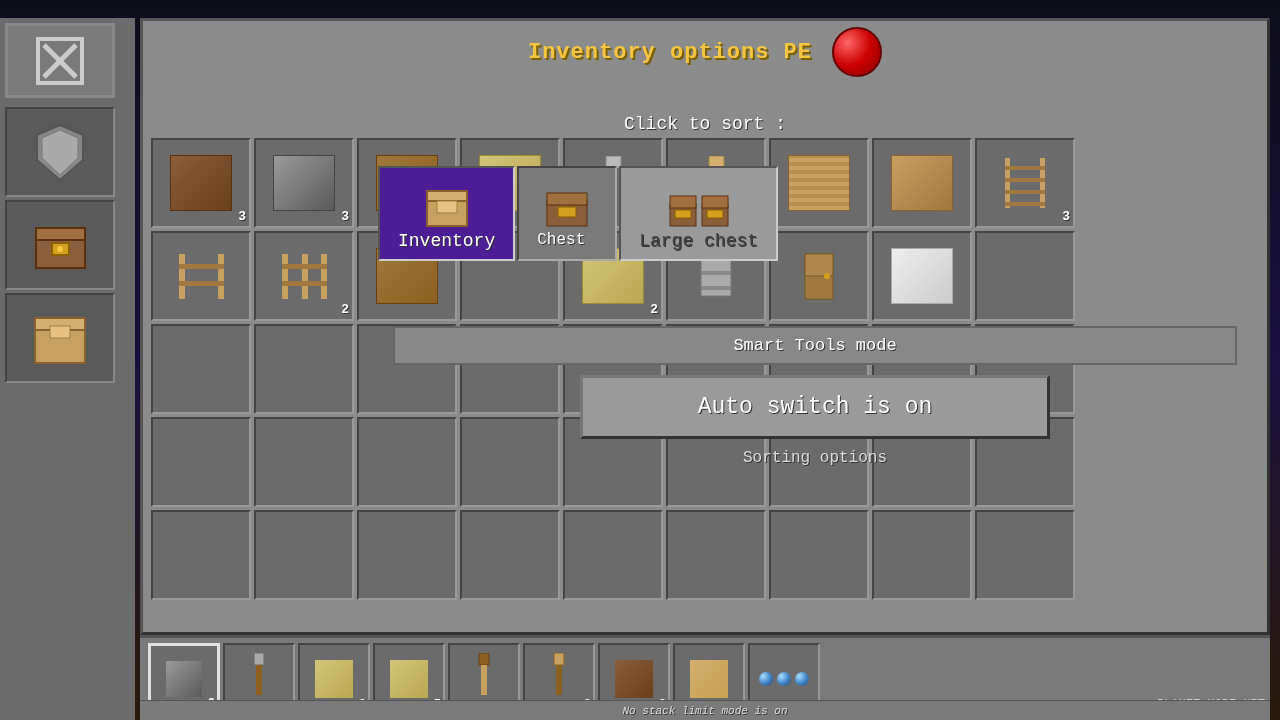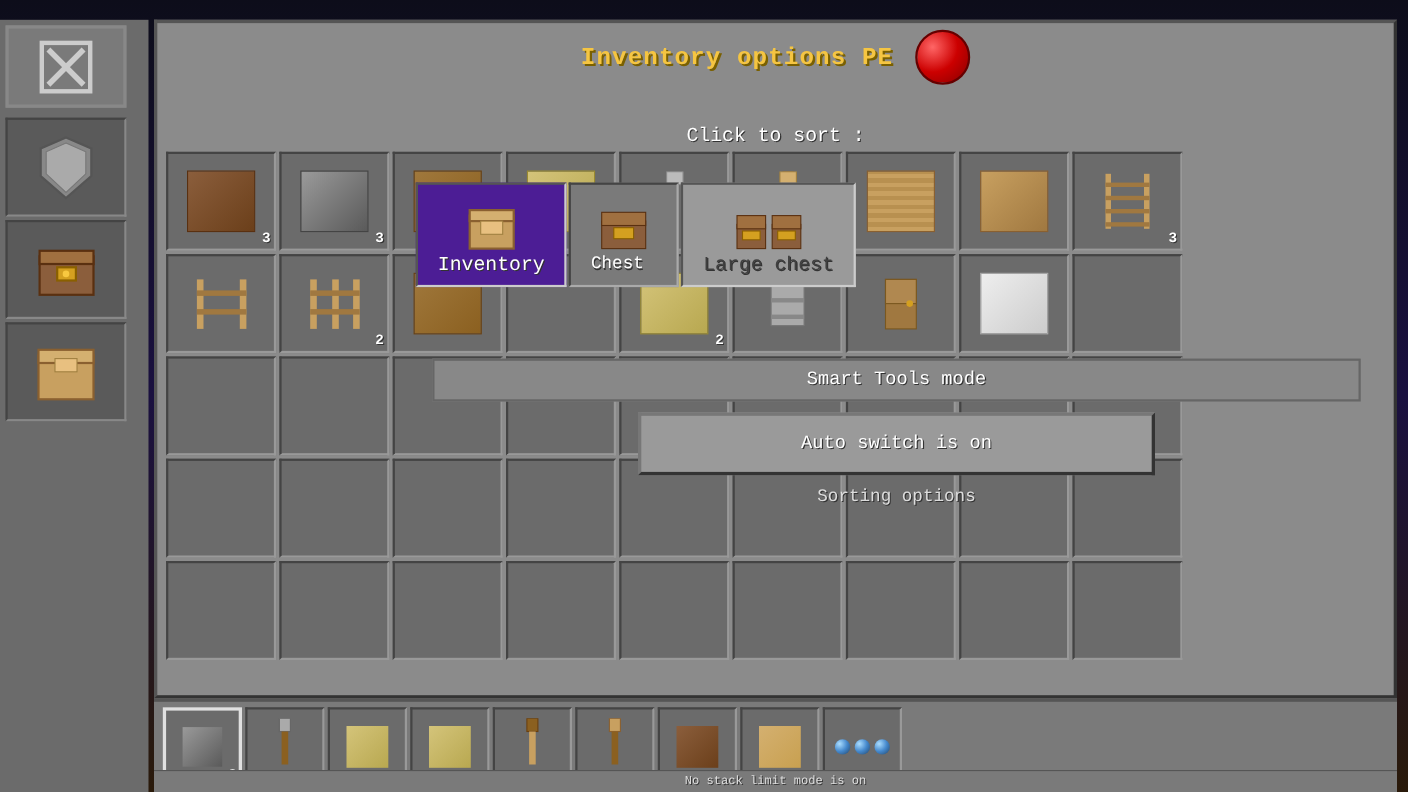--- a/index.html
+++ b/index.html
@@ -330,21 +330,21 @@
           <rect x="2" y="10" width="26" height="12" fill="#a07040" stroke="#5a3010"></rect>
           <rect x="7" y="24" width="16" height="8" fill="#d4a020" stroke="#8a6000"></rect>
         </svg>
       </div>
       <span>Large chest</span>
     </div>
   </div>
 
   <div style="position:absolute;top:295px;left:240px;right:20px;padding:10px;">
     <div style="background:#888;border:2px solid #666;padding:8px 20px;font-family:'Courier New',monospace;font-size:17px;color:#fff;text-shadow:1px 1px 0 #333;margin-bottom:10px;text-align:center;">Smart Tools mode</div>
-    <div style="background:#9a9a9a;border:3px solid #777;border-right-color:#333;border-bottom-color:#333;padding:16px 20px;font-family:'Courier New',monospace;font-size:17px;color:#fff;text-shadow:1px 1px 0 #333;margin-bottom:10px;text-align:center;width:470px;margin-left:auto;margin-right:auto;cursor:pointer;">Auto switch is on</div>
+    <div style="background:#9a9a9a;border:3px solid #777;border-right-color:#333;border-bottom-color:#333;padding:16px 20px;font-family:'Courier New',monospace;font-size:23px;color:#fff;text-shadow:1px 1px 0 #333;margin-bottom:10px;text-align:center;width:470px;margin-left:auto;margin-right:auto;cursor:pointer;">Auto switch is on</div>
     <div style="text-align:center;font-family:'Courier New',monospace;font-size:16px;color:#ddd;text-shadow:1px 1px 0 #333;">Sorting options</div>
   </div>
 </div>
 
 <div style="position:absolute;bottom:0;left:140px;right:10px;height:85px;background:#7a7a7a;border-top:3px solid #555;display:flex;align-items:center;padding:5px 8px;gap:3px;">
 
   <div style="width:72px;height:72px;background:#6b6b6b;border:3px solid #e0e0e0;position:relative;display:flex;align-items:center;justify-content:center;flex-shrink:0;">
     <div style="width:55%;height:55%;background:linear-gradient(135deg,#9a9a9a,#5a5a5a);"></div>
     <span style="position:absolute;bottom:1px;right:2px;font-size:12px;font-weight:bold;color:white;text-shadow:1px 1px 0 #333;font-family:'Courier New',monospace;">3</span>
   </div>
@@ -394,15 +394,15 @@
     <div style="display:flex;gap:4px;">
       <div style="width:14px;height:14px;background:radial-gradient(circle at 30% 30%,#aaddff,#4488cc,#224466);border-radius:50%;"></div>
       <div style="width:14px;height:14px;background:radial-gradient(circle at 30% 30%,#aaddff,#4488cc,#224466);border-radius:50%;"></div>
       <div style="width:14px;height:14px;background:radial-gradient(circle at 30% 30%,#aaddff,#4488cc,#224466);border-radius:50%;"></div>
     </div>
   </div>
 </div>
 
 <div class="watermark">PLANET-MCPE.NET</div>
 
-<div style="position:absolute;bottom:0;left:140px;right:10px;height:20px;background:#7a7a7a;border-top:1px solid #555;display:flex;align-items:center;justify-content:center;">
+<div style="position:absolute;bottom:0;left:140px;right:10px;height:20px;background:#7a7a7a;border-top:1px solid #555;display:flex;align-items:center;justify-content:center;font-style:italic;">
   <span style="font-family:'Courier New',monospace;font-size:11px;color:#ddd;text-shadow:1px 1px 0 #333;">No stack limit mode is on</span>
 </div>
 
 </body></html>

